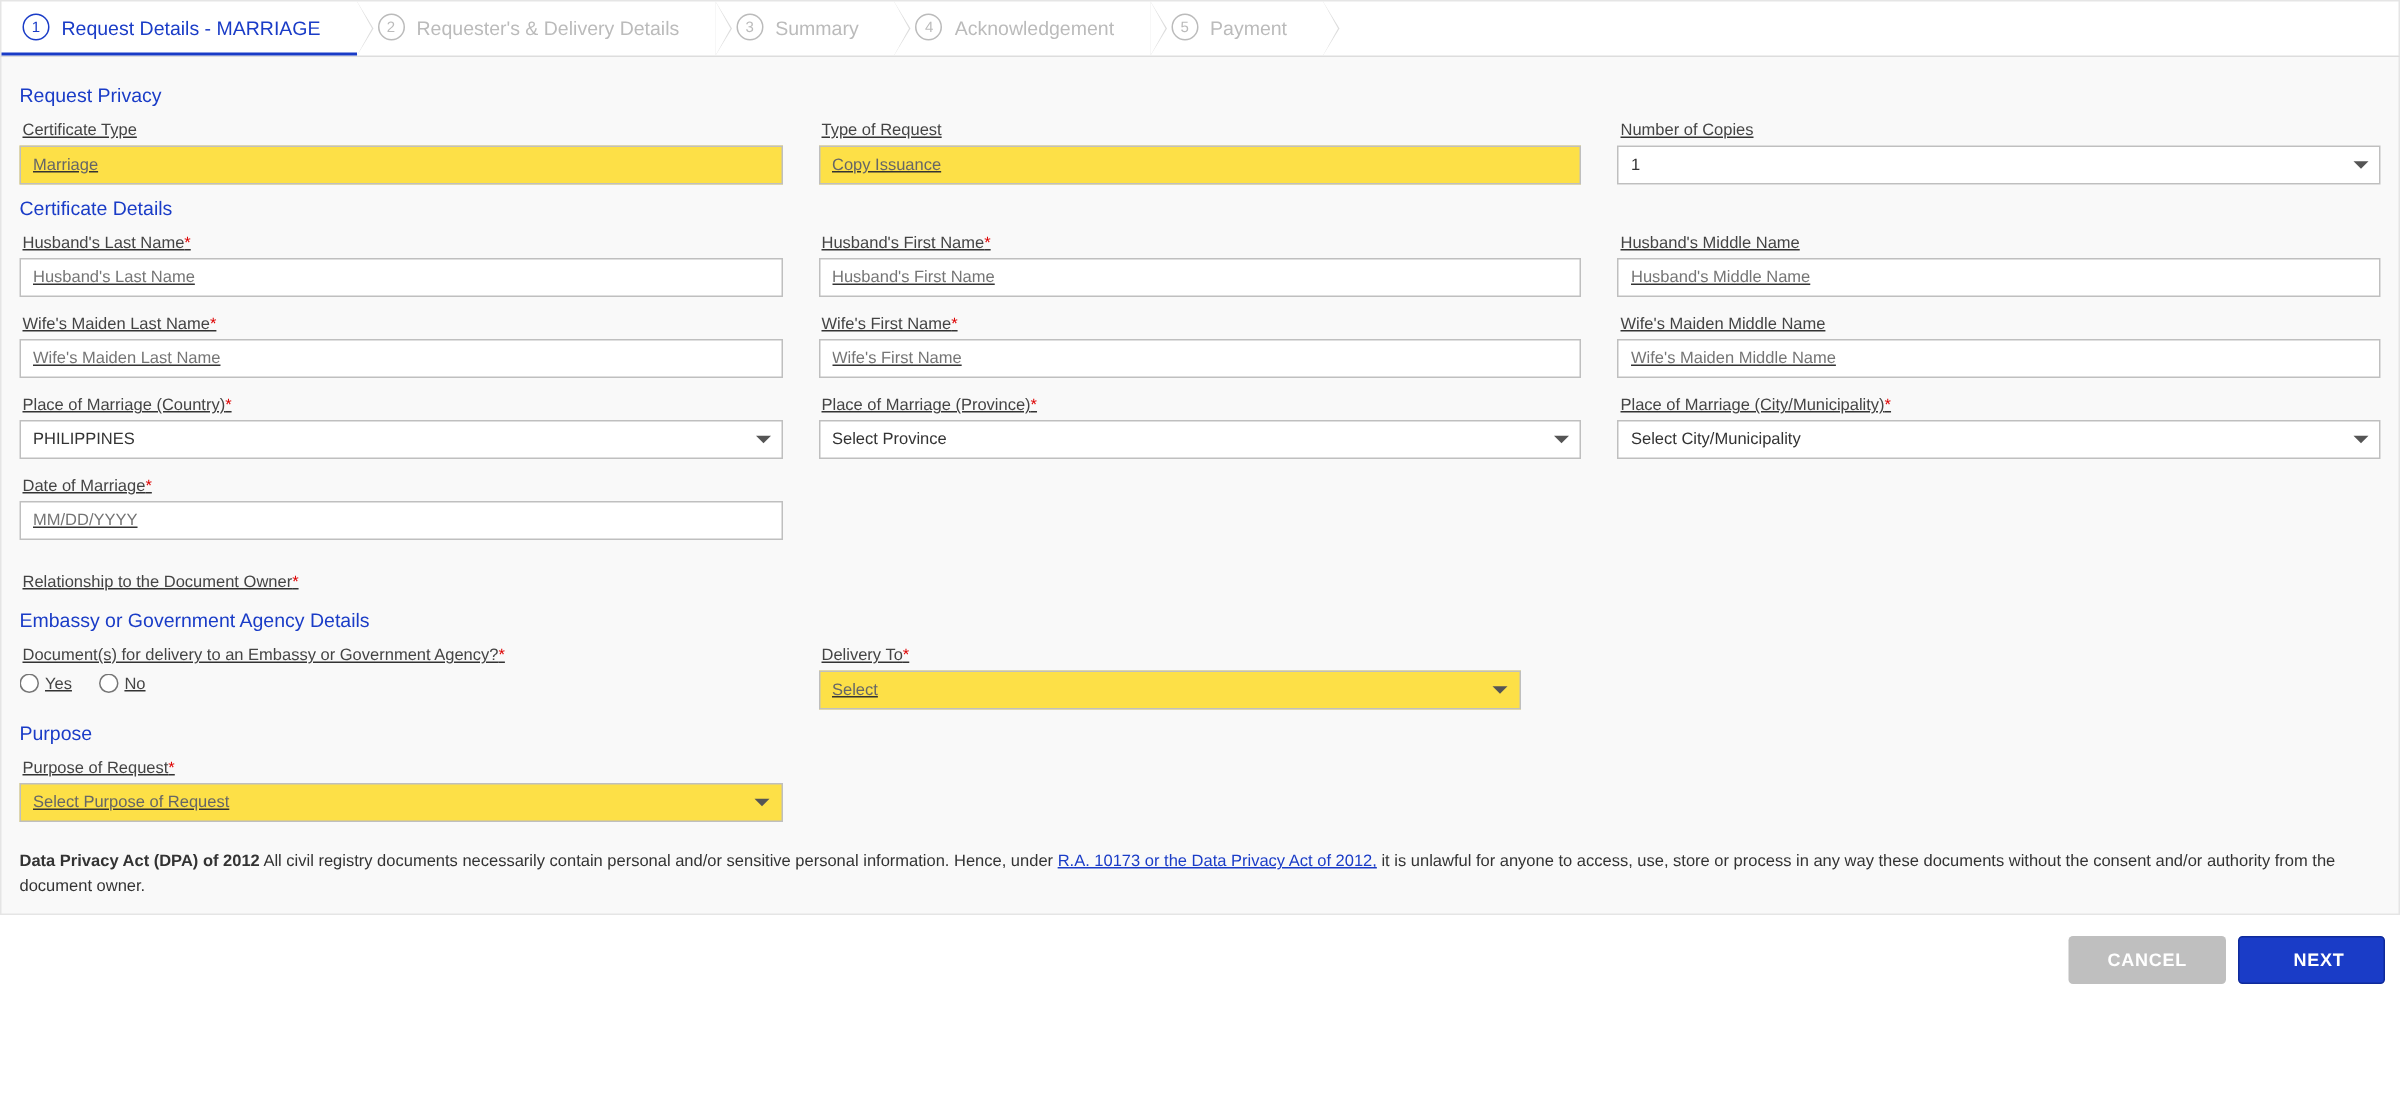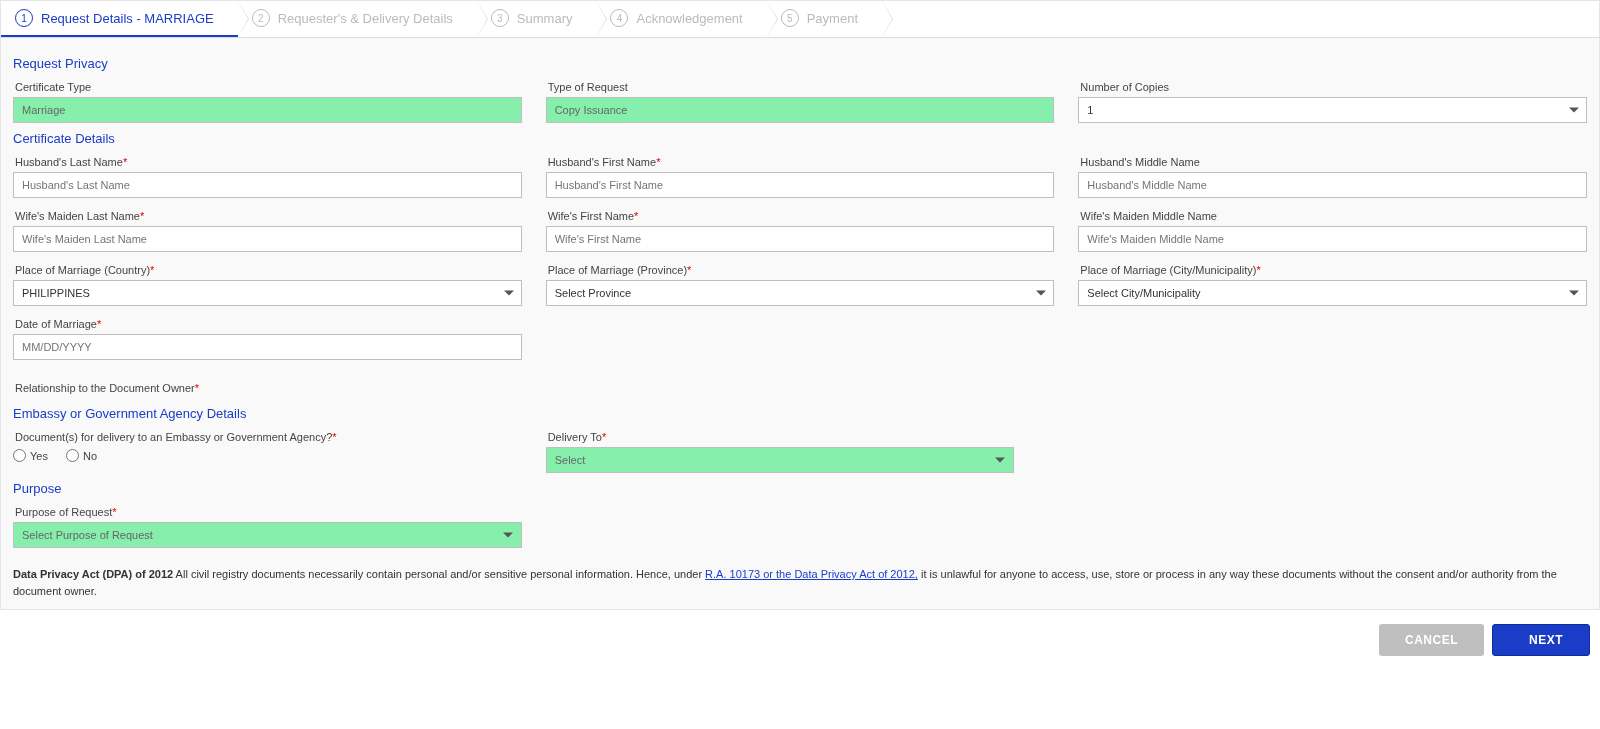--- a/index.html
+++ b/index.html
@@ -10,29 +10,29 @@
   .stepper { display: flex; border: 1px solid #e5e5e5; border-bottom: 1px solid #ddd; background: #fff; }
   .step { position: relative; display: flex; align-items: center; height: 36px; padding: 0 24px 0 14px; color: #bbb; font-size: 13px; border-bottom: 2px solid transparent; }
   .step .num { width: 18px; height: 18px; border: 1px solid #bbb; border-radius: 50%; display: inline-flex; align-items: center; justify-content: center; font-size: 10px; margin-right: 8px; color: #bbb; }
   .step.active { color: #1a3cc7; border-bottom-color: #1a3cc7; }
   .step.active .num { border-color: #1a3cc7; color: #1a3cc7; }
   .step::after { content: ""; position: absolute; right: -10px; top: 0; width: 0; height: 0; border-top: 18px solid transparent; border-bottom: 18px solid transparent; border-left: 10px solid #fff; z-index: 2; }
   .step::before { content: ""; position: absolute; right: -11px; top: 0; width: 0; height: 0; border-top: 18px solid transparent; border-bottom: 18px solid transparent; border-left: 11px solid #ddd; z-index: 1; }
 
   .form-area { border: 1px solid #e5e5e5; border-top: none; background: #f9f9f9; padding: 10px 12px; }
   .section-title { color: #1a3cc7; font-size: 13px; margin: 8px 0 6px; }
-  .row { display: flex; gap: 24px; margin-bottom: 8px; }
+  .row { display: flex; gap: 24px; margin-bottom: 8px; text-decoration: underline; }
   .col { flex: 1; display: flex; flex-direction: column; }
   .col-blank { flex: 1; }
   .lbl { font-size: 11px; color: #444; margin: 4px 0 4px 2px; }
   .req { color: #d00; }
   input[type="text"], select, .ro, .ro-select {
     width: 100%; height: 26px; border: 1px solid #bfbfbf; padding: 0 8px; font-size: 11px; background: #fff; color: #333;
   }
-  .ro, .ro-select { background: #86efac; color: #666; display: flex; align-items: center; }
+  .ro, .ro-select { background: #fde047; color: #666; display: flex; align-items: center; }
   .ro-select { position: relative; }
   .ro-select .chev { position: absolute; right: 8px; top: 50%; transform: translateY(-50%); }
   select { appearance: none; -webkit-appearance: none; background-image: none; padding-right: 24px; }
   .select-wrap { position: relative; }
   .select-wrap .chev { position: absolute; right: 8px; top: 50%; transform: translateY(-50%); pointer-events: none; }
   .chev { width: 0; height: 0; border-left: 5px solid transparent; border-right: 5px solid transparent; border-top: 5px solid #555; display:inline-block; }
 
   .radios { display: flex; gap: 18px; align-items: center; margin-top: 2px; }
   .radio { display: inline-flex; align-items: center; gap: 4px; font-size: 11px; color: #444; }
   .radio input { width: 13px; height: 13px; accent-color: #999; }

